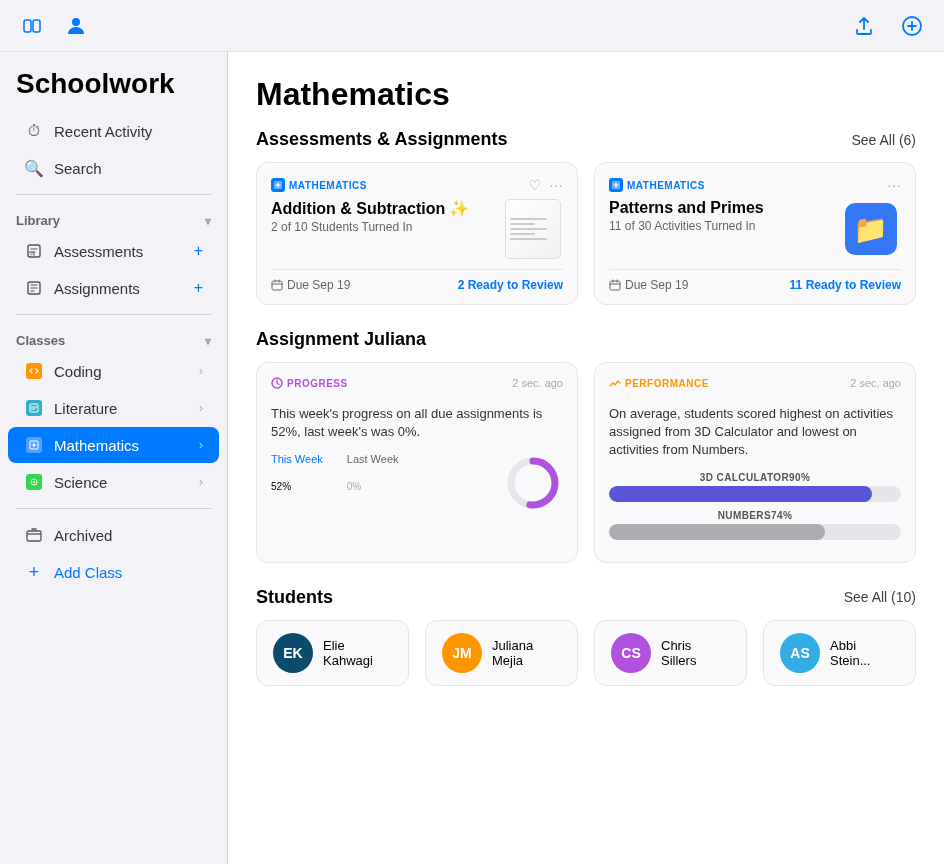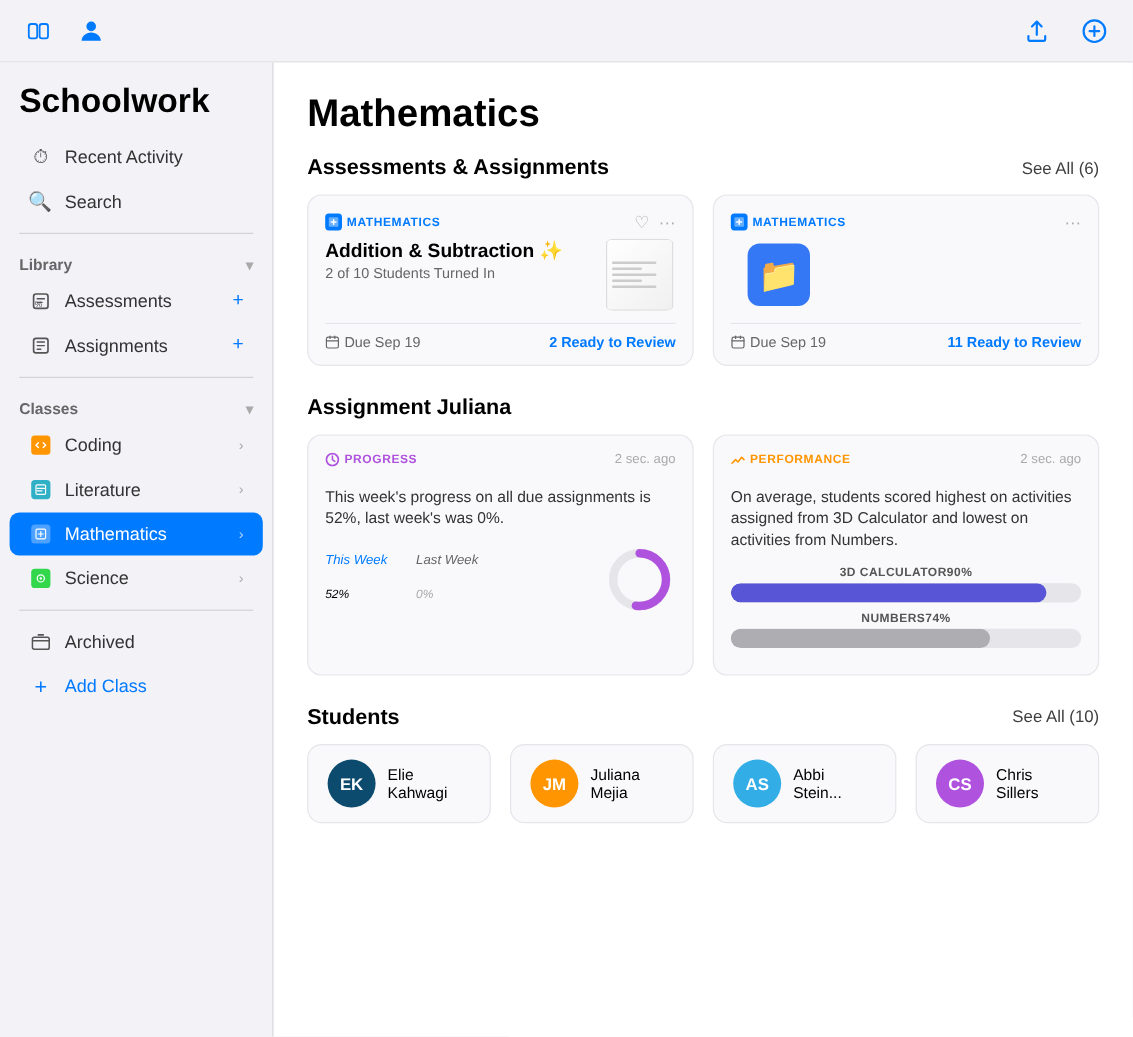--- a/index.html
+++ b/index.html
@@ -266,23 +266,21 @@
       color: #aaa;
     }
     .insight-text {
       font-size: 13px;
       color: #333;
       line-height: 1.4;
       margin-bottom: 12px;
     }
     .insight-stats {
       display: flex;
-      align-items: center;
       gap: 24px;
-      font-style: italic;
     }
     .stat-item { }
     .stat-label {
       font-size: 11px;
       color: #007aff;
       font-weight: 500;
     }
     .stat-value {
       font-size: 28px;
       font-weight: 700;
@@ -608,20 +606,24 @@
                 <path d="M3 5h4M5 3v4" stroke="white" stroke-width="1.2" stroke-linecap="round"></path>
               </svg>
             </div>
             <span>MATHEMATICS</span>
           </div>
           <div class="card-tag-actions">
             <span>···</span>
           </div>
         </div>
         <div class="card-content-row">
+          <div class="card-info">
+            <div class="card-title">Patterns and Primes</div>
+            <div class="card-subtitle">11 of 30 Activities Turned In</div>
+          </div>
           <div class="card-thumb">
             <div class="folder-thumb">📁</div>
           </div>
         </div>
         <div class="card-footer">
           <div class="card-footer-date">
             <svg width="12" height="12" viewBox="0 0 12 12" fill="none">
               <rect x="1" y="2" width="10" height="9" rx="1.5" stroke="#666" stroke-width="1"></rect>
               <path d="M4 1v2M8 1v2M1 5h10" stroke="#666" stroke-width="1" stroke-linecap="round"></path>
             </svg>
@@ -716,26 +718,26 @@
         </div>
         <span class="student-name">Elie Kahwagi</span>
       </div>
       <div class="student-card">
         <div class="student-avatar" style="background:#ff9500;">
           <span>JM</span>
         </div>
         <span class="student-name">Juliana Mejia</span>
       </div>
       <div class="student-card">
+        <div class="student-avatar" style="background:#af52de;">
+          <span>CS</span>
+        </div>
+        <span class="student-name">Chris Sillers</span>
+      </div>
+      <div class="student-card">
         <div class="student-avatar" style="background:#32ade6;">
           <span>AS</span>
         </div>
         <span class="student-name">Abbi Stein...</span>
       </div>
-      <div class="student-card">
-        <div class="student-avatar" style="background:#af52de;">
-          <span>CS</span>
-        </div>
-        <span class="student-name">Chris Sillers</span>
-      </div>
     </div>
   </div>
 </div>
 
 </body></html>

